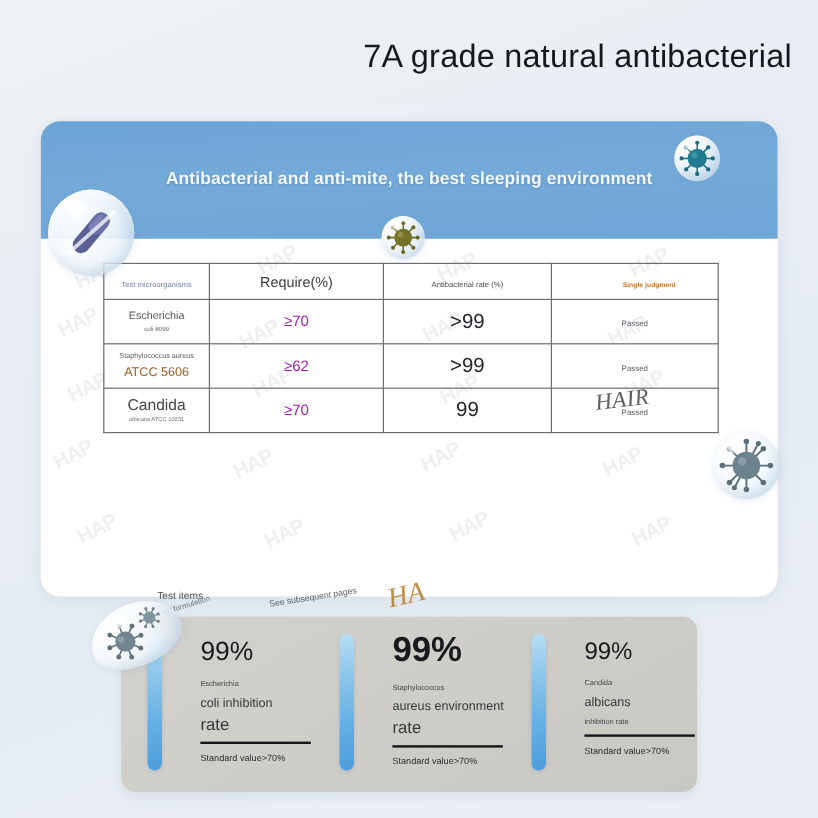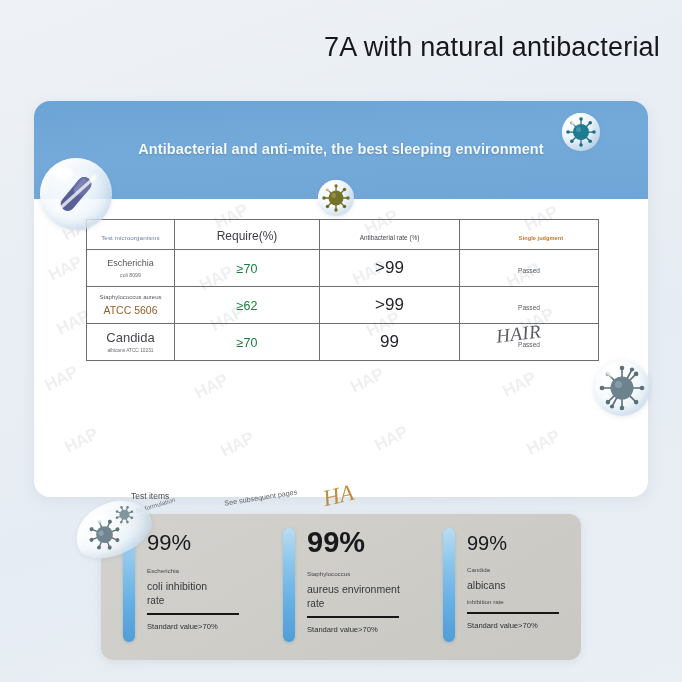--- a/index.html
+++ b/index.html
@@ -74,21 +74,21 @@
   .h-judge{font-size:5.6px;color:#c2762a;font-weight:bold;letter-spacing:.05px;}
 
   .cell-main{display:block;line-height:1.15;}
   .n-esch{font-size:9px;color:#55585e;}
   .n-esch-sub{font-size:5.2px;color:#6a6d73;margin-top:3px;display:block;}
   .n-staph{font-size:6px;color:#55585e;}
   .n-staph-sub{font-size:10.5px;color:#9a5c27;margin-top:4px;display:block;}
   .n-cand{font-size:13px;color:#46484d;}
   .n-cand-sub{font-size:4.8px;color:#6a6d73;margin-top:3px;display:block;}
 
-  .v-req{font-size:12.5px;color:#15803d;font-weight:500;}
+  .v-req{font-size:12.5px;color:#a21caf;font-weight:500;}
   .v-rate{font-size:17px;color:#24262b;font-weight:500;}
   .v-pass{font-size:6.6px;color:#5a5d63;}
 
   .hair-wm{
     position:absolute;left:462px;top:222px;z-index:4;
     font-size:19px;color:#3a3c41;opacity:.82;
     font-family:"Liberation Serif",serif;font-style:italic;
     transform:rotate(-7deg);letter-spacing:.5px;pointer-events:none;
   }
 
@@ -116,45 +116,45 @@
   .concl-2{position:absolute;left:188px;top:453px;font-size:5.1px;color:#7b8ba8;letter-spacing:.05px;}
 
   
   .stats{
     position:absolute;left:101px;top:514px;width:480px;height:146px;
     background:linear-gradient(150deg,#d2d1cd 0%,#cfcec9 40%,#cbcac5 75%,#c9c8c3 100%);
     border-radius:12px;
     box-shadow:0 2px 9px rgba(120,130,140,.15);
     display:flex;align-items:stretch;
   }
-  .stat{position:relative;flex:1;display:flex;padding:14px 0 0 0;}
+  .stat{position:relative;flex:1;display:flex;padding:14px 0 0 0;gap:20px;}
   .bar{
     width:12px;height:114px;border-radius:6px;margin:0 12px 0 22px;flex:none;
     background:linear-gradient(180deg,#b8ddf3 0%,#8cc6ec 30%,#63aee3 68%,#4f9ed9 100%);
     box-shadow:0 1px 3px rgba(80,120,160,.28);
   }
   .stat-body{display:flex;flex-direction:column;}
   .pct{line-height:1;color:#17191d;}
   .pct.s1{font-size:22px;font-weight:500;margin-top:4px;}
   .pct.s2{font-size:29px;font-weight:bold;margin-top:0px;}
   .pct.s3{font-size:20px;font-weight:500;margin-top:5px;}
   .ln{color:#35383d;white-space:nowrap;}
   .l-small{font-size:6.2px;margin-top:13px;color:#44474c;}
   .l-mid{font-size:10.5px;margin-top:6px;}
-  .l-big{font-size:10px;margin-top:3px;}
+  .l-big{font-size:14px;margin-top:3px;}
   .l-tiny{font-size:6.2px;margin-top:7px;color:#44474c;}
   .rule{height:2px;background:#15171b;margin-top:7px;width:92px;}
   .l-std{font-size:7.6px;margin-top:7px;color:#2b2e33;}
 </style>
 </head>
 <body>
 
 <div class="page">
 
-  <div class="headline">7A with natural antibacterial</div>
+  <div class="headline">7A grade natural antibacterial</div>
 
   <div class="report-card">
 
     <div class="banner">
       <div class="banner-title">Antibacterial and anti-mite, the best sleeping environment</div>
     </div>
 
     <div class="hap" style="left:28px;top:118px;">HAP</div>
     <div class="hap" style="left:180px;top:106px;">HAP</div>
     <div class="hap" style="left:330px;top:112px;">HAP</div>

